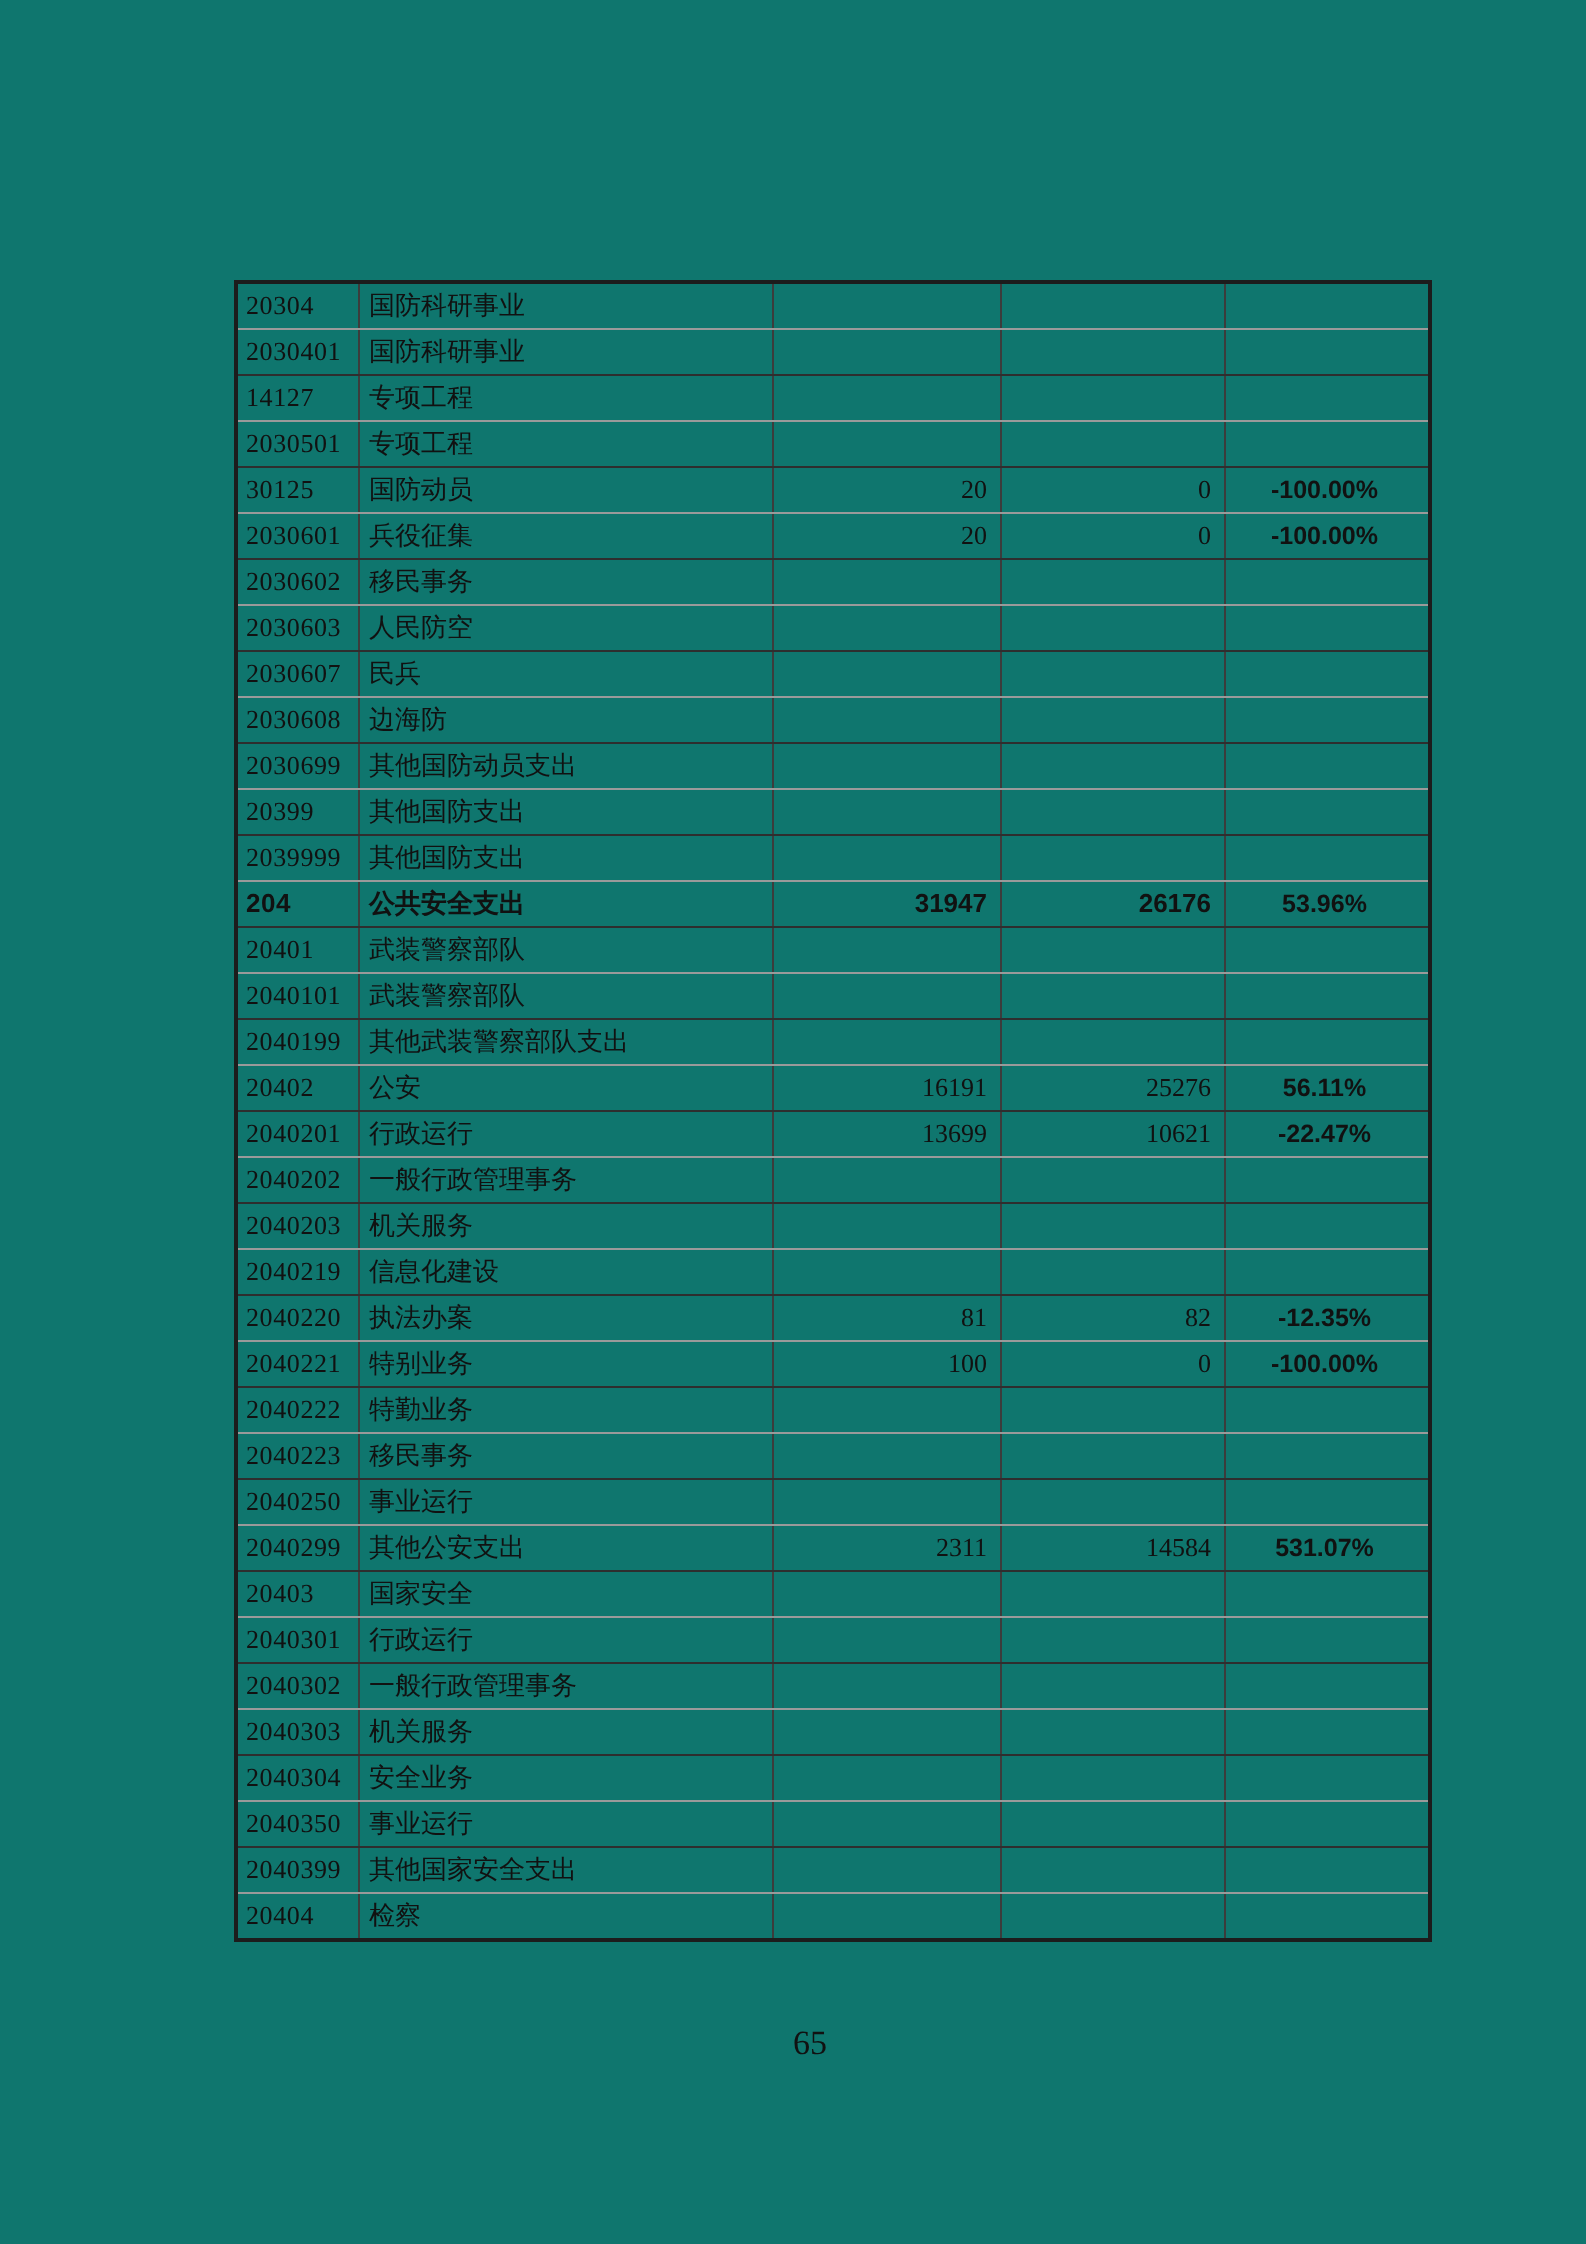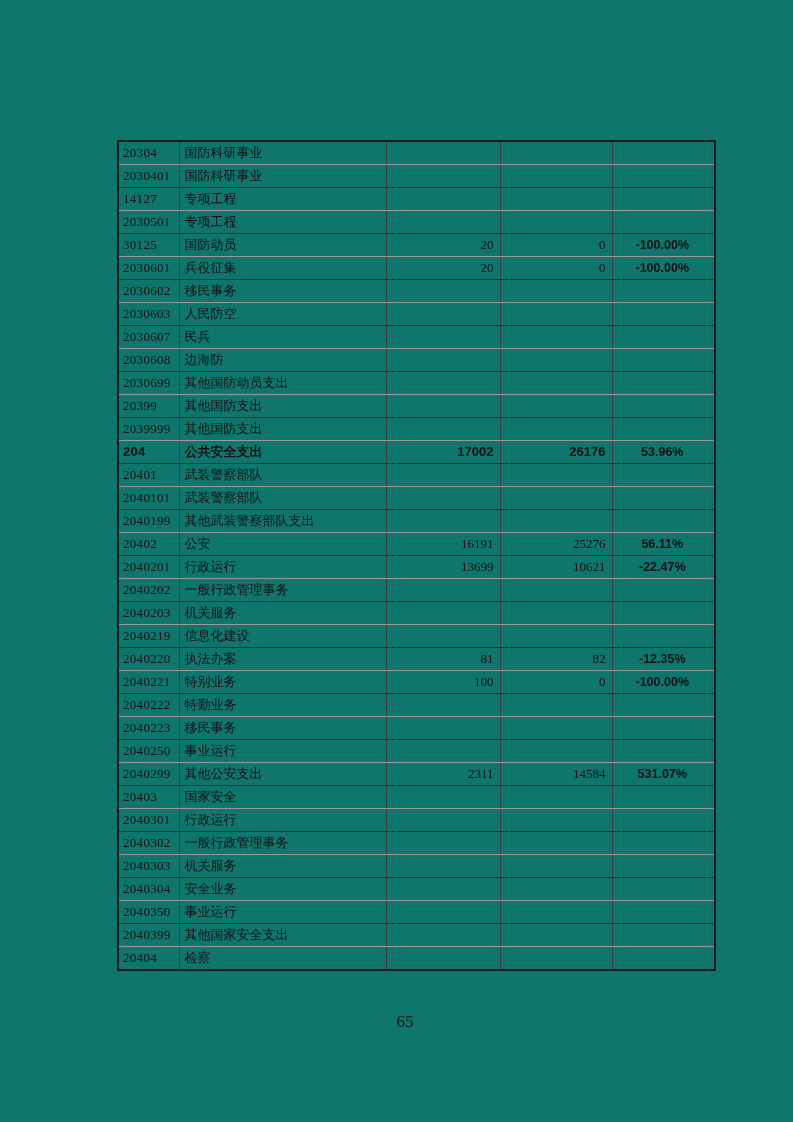--- a/index.html
+++ b/index.html
@@ -181,21 +181,21 @@
         <tr>
     <td class="code">2039999</td>
     <td class="name">其他国防支出</td>
     <td class="num"></td>
     <td class="num"></td>
     <td class="pct"></td>
   </tr>
         <tr class="bold-row">
     <td class="code">204</td>
     <td class="name">公共安全支出</td>
-    <td class="num">17002</td>
+    <td class="num">31947</td>
     <td class="num">26176</td>
     <td class="pct">53.96%</td>
   </tr>
         <tr>
     <td class="code">20401</td>
     <td class="name">武装警察部队</td>
     <td class="num"></td>
     <td class="num"></td>
     <td class="pct"></td>
   </tr>

